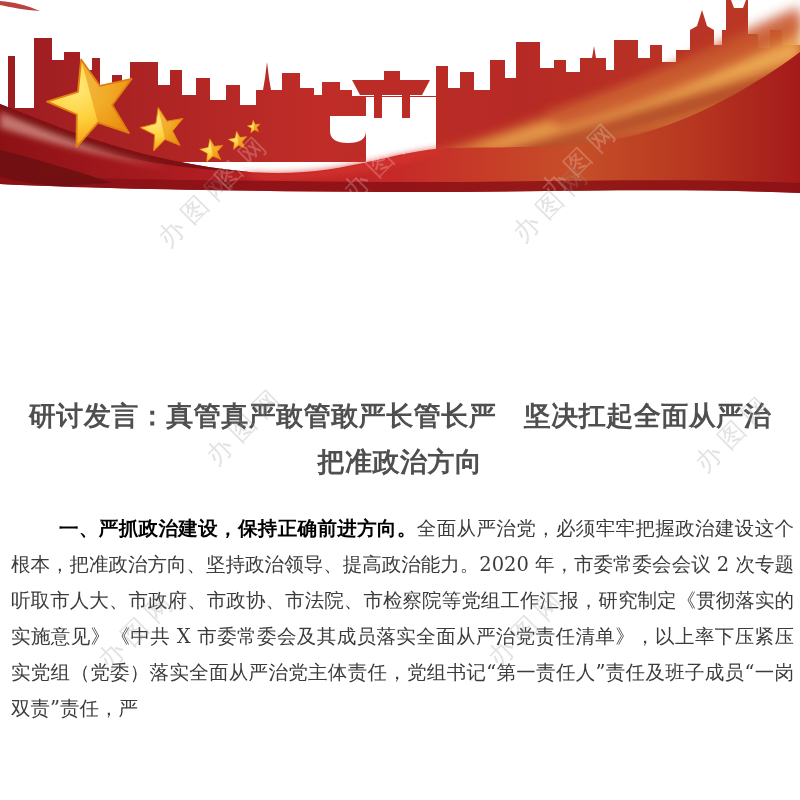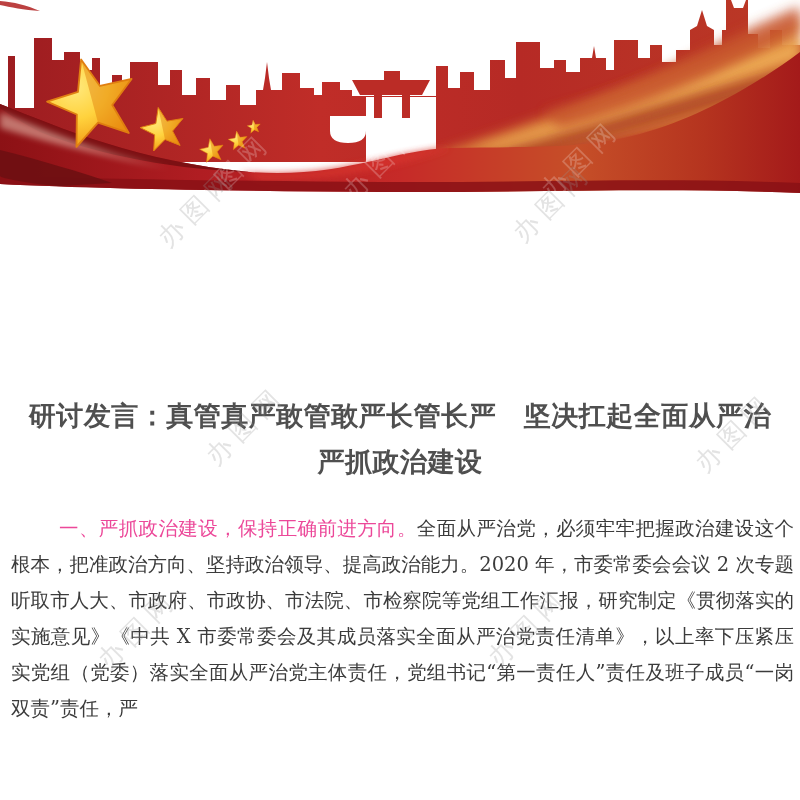--- a/index.html
+++ b/index.html
@@ -16,21 +16,21 @@
     font-size:27px;line-height:46px;font-weight:600;
     color:#4f4f4f;text-align:center;letter-spacing:0.5px;
   }
   .doc-title .tline{display:block;}
   .doc-body{
     margin:26px 6px 0 11px;
     font-size:19.5px;line-height:36px;color:#3b3b3b;
     text-align:justify;
   }
   .doc-body p{margin:0 0 12px 0;text-indent:48px;}
-  .doc-body .lead{font-weight:normal;color:#ec4899;}
+  .doc-body .lead{font-weight:bold;color:#000000;}
   
   .wm{
     position:absolute;white-space:nowrap;pointer-events:none;
     font-family:"DejaVu Sans",sans-serif;
     font-size:26px;letter-spacing:7px;
     transform:rotate(-45deg);transform-origin:center;
     color:rgba(145,145,145,0.26);
     user-select:none;
   }
   .wm.on-red{color:rgba(255,255,255,0.22);}
@@ -158,20 +158,20 @@
     <div class="wm wm1">办图网</div>
     <div class="wm wm2">办图网</div>
     <div class="wm wm3">办图网</div>
     <div class="wm wm4">办图网</div>
     <div class="wm wm5">办图网</div>
     <div class="wm wm6">办图网</div>
   </div>
 
   <h1 class="doc-title">
     <span class="tline">研讨发言：真管真严敢管敢严长管长严　坚决扛起全面从严治</span>
-    <span class="tline">严抓政治建设</span>
+    <span class="tline">把准政治方向</span>
   </h1>
 
   <div class="doc-body">
     <p><span class="lead">一、严抓政治建设，保持正确前进方向。</span><span>全面从严治党，必须牢牢把握政治建设这个根本，把准政治方向、坚持政治领导、提高政治能力。2020 年，市委常委会会议 2 次专题听取市人大、市政府、市政协、市法院、市检察院等党组工作汇报，研究制定《贯彻落实的实施意见》《中共 X 市委常委会及其成员落实全面从严治党责任清单》，以上率下压紧压实党组（党委）落实全面从严治党主体责任，党组书记“第一责任人”责任及班子成员“一岗双责”责任，严</span></p>
   </div>
 
 </div>
 
 </body></html>

